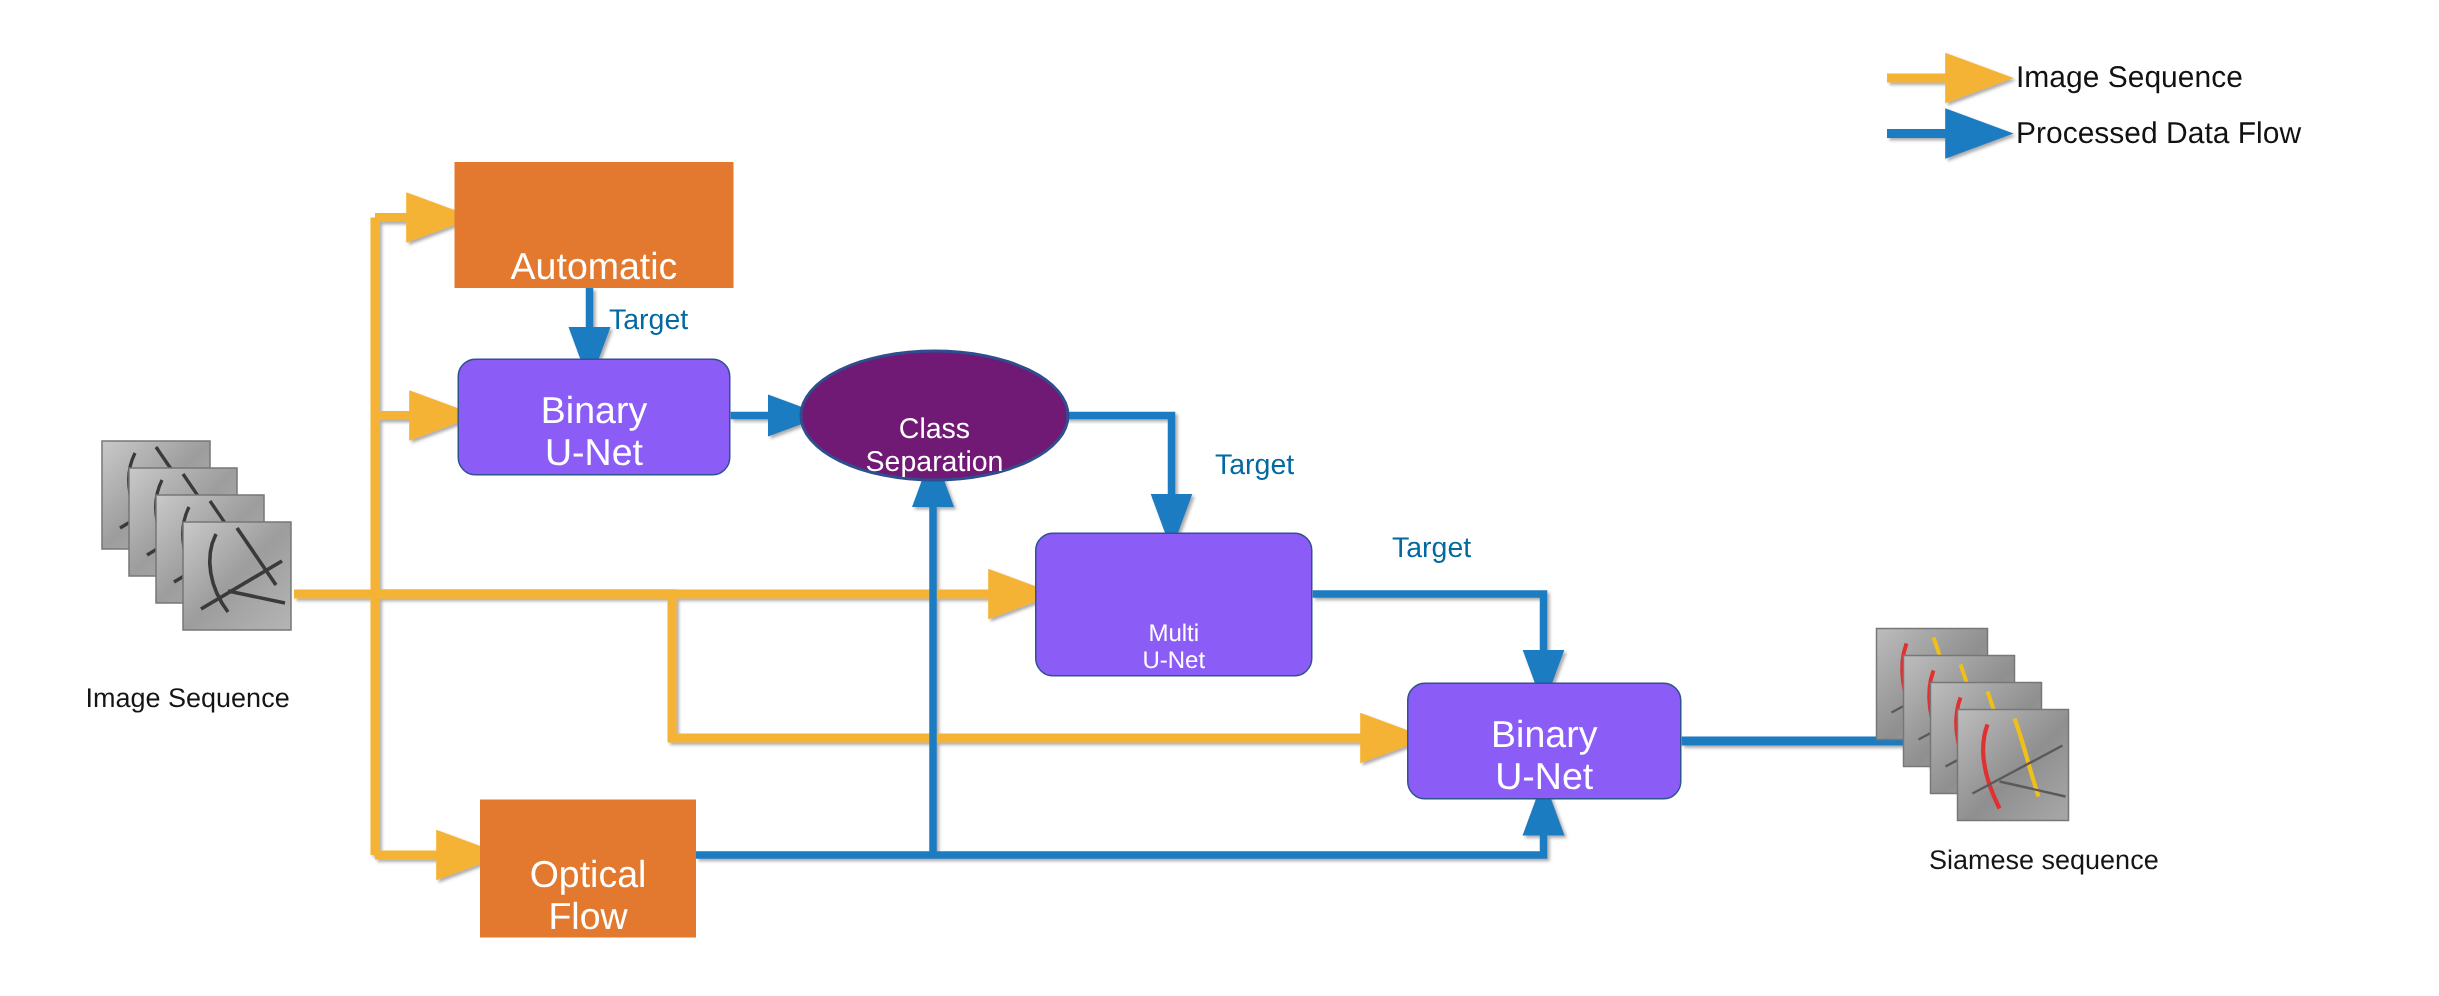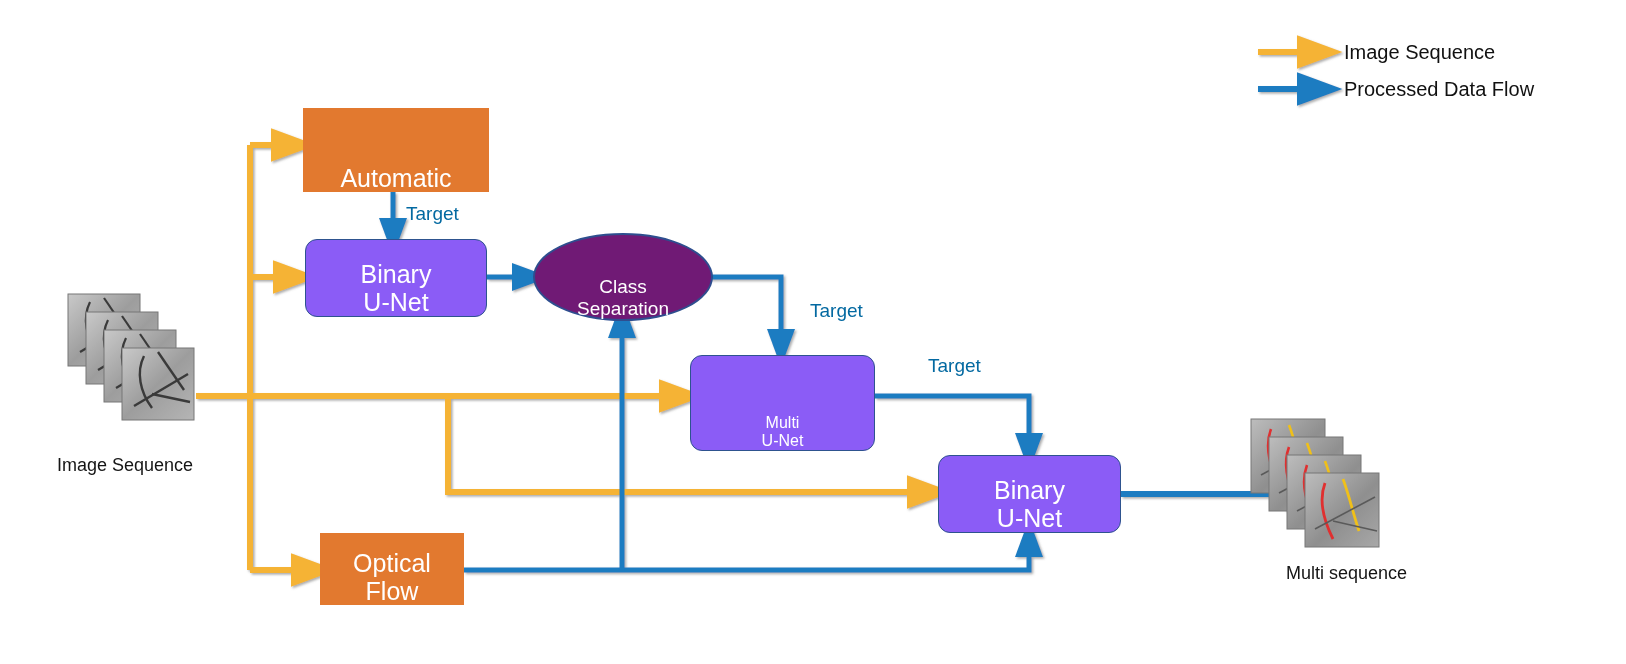--- a/index.html
+++ b/index.html
@@ -184,21 +184,21 @@
         <g clip-path="url(#o4)" fill="none" stroke-width="2.8">
           <path d="M82,68 C76,84 80,104 90,124" stroke="#E03030"></path>
           <path d="M100,64 C106,80 110,98 116,116" stroke="#F0C019"></path>
           <path d="M72,114 L132,82" stroke="#5a5a5a" stroke-width="1.6"></path>
           <path d="M90,106 L134,116" stroke="#5a5a5a" stroke-width="1.6"></path>
         </g>
         <rect x="62" y="58" width="74" height="74" fill="none" stroke="#777" stroke-width="1"></rect>
       </g>
     </svg>
   </div>
-  <div class="caption" style="left:1286px;top:563px;font-size:18px;">Multi sequence</div>
+  <div class="caption" style="left:1286px;top:563px;font-size:18px;">Siamese sequence</div>
 
   <div class="node rect-orange" style="left:303px;top:108px;width:186px;height:84px;font-size:25px;">
     <span>
       <span>Automatic</span>
     </span>
   </div>
 
   <div class="node rect-blue" style="left:305px;top:239px;width:182px;height:78px;font-size:25px;">
     <span>
       <span>Binary</span>
@@ -220,21 +220,21 @@
     </span>
   </div>
 
   <div class="node rect-blue" style="left:938px;top:455px;width:183px;height:78px;font-size:25px;">
     <span>
       <span>Binary</span>
       <span>U-Net</span>
     </span>
   </div>
 
-  <div class="node rect-orange" style="left:320px;top:533px;width:144px;height:72px;font-size:25px;">
+  <div class="node rect-orange" style="left:320px;top:533px;width:144px;height:92px;font-size:25px;">
     <span>
       <span>Optical</span>
       <span>Flow</span>
     </span>
   </div>
 
   <div class="edge-label" style="left:406px;top:203px;font-size:19px;">Target</div>
   <div class="edge-label" style="left:810px;top:300px;font-size:19px;">Target</div>
   <div class="edge-label" style="left:928px;top:355px;font-size:19px;">Target</div>
 

